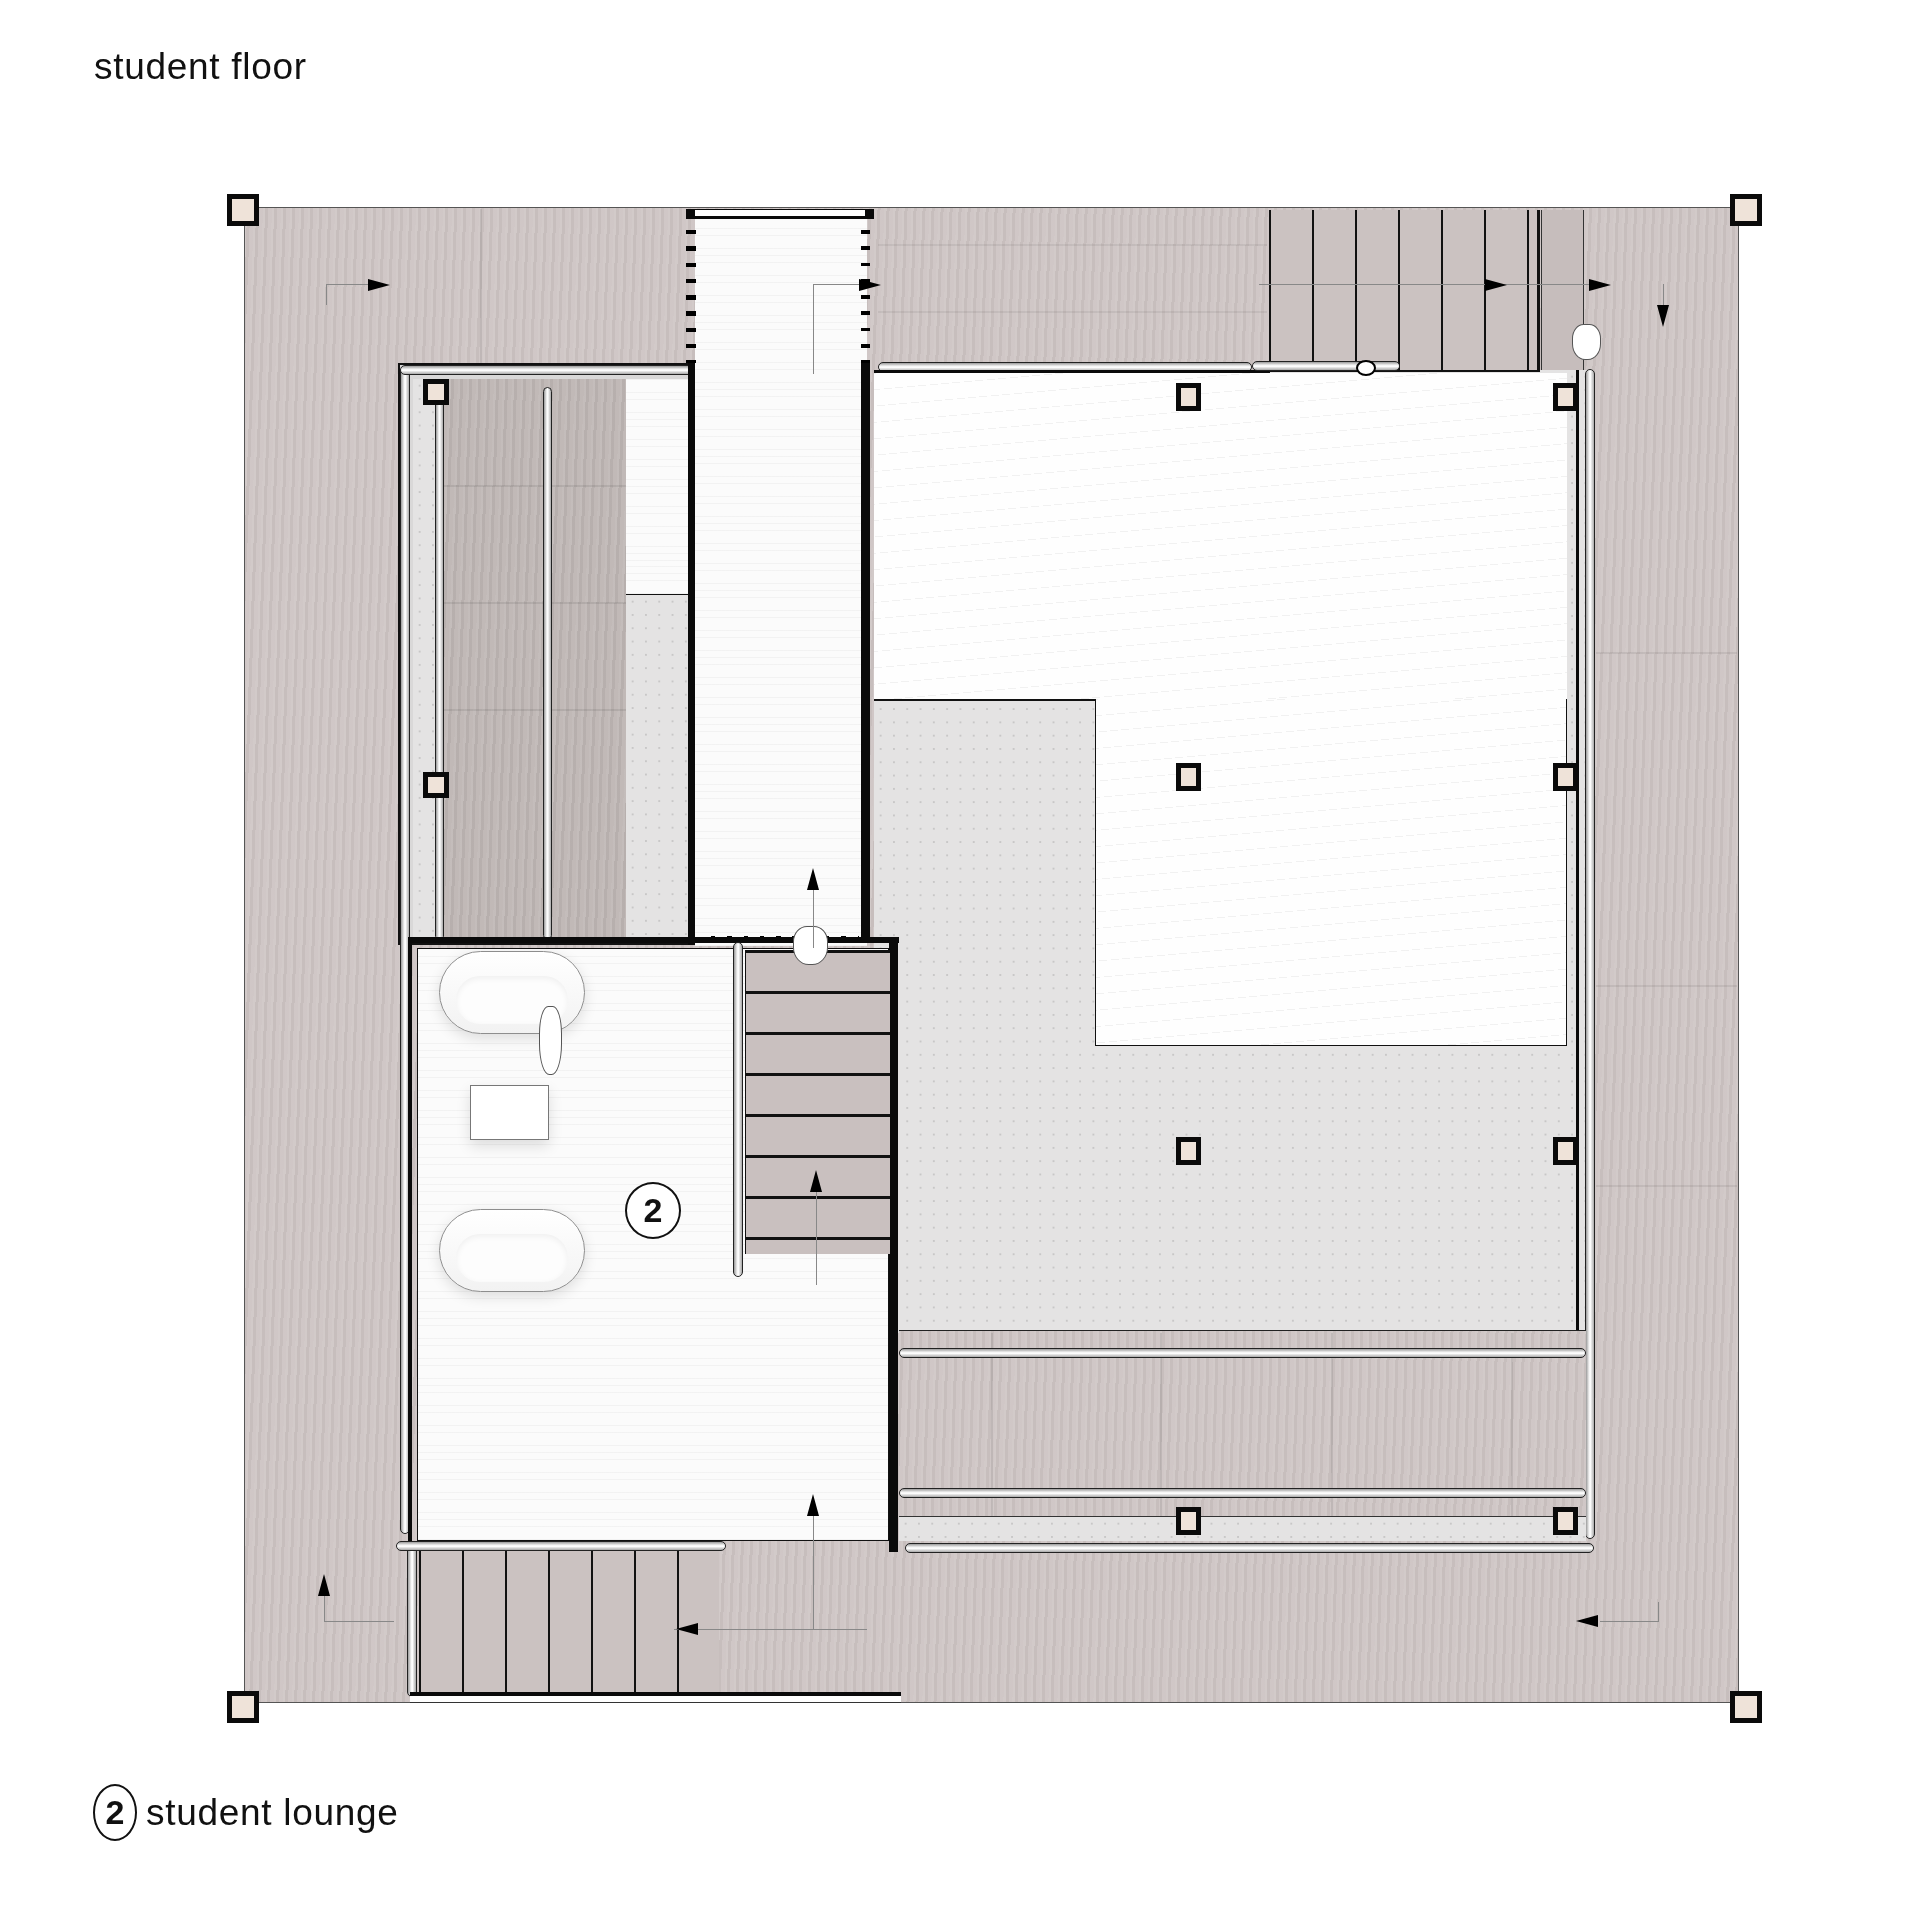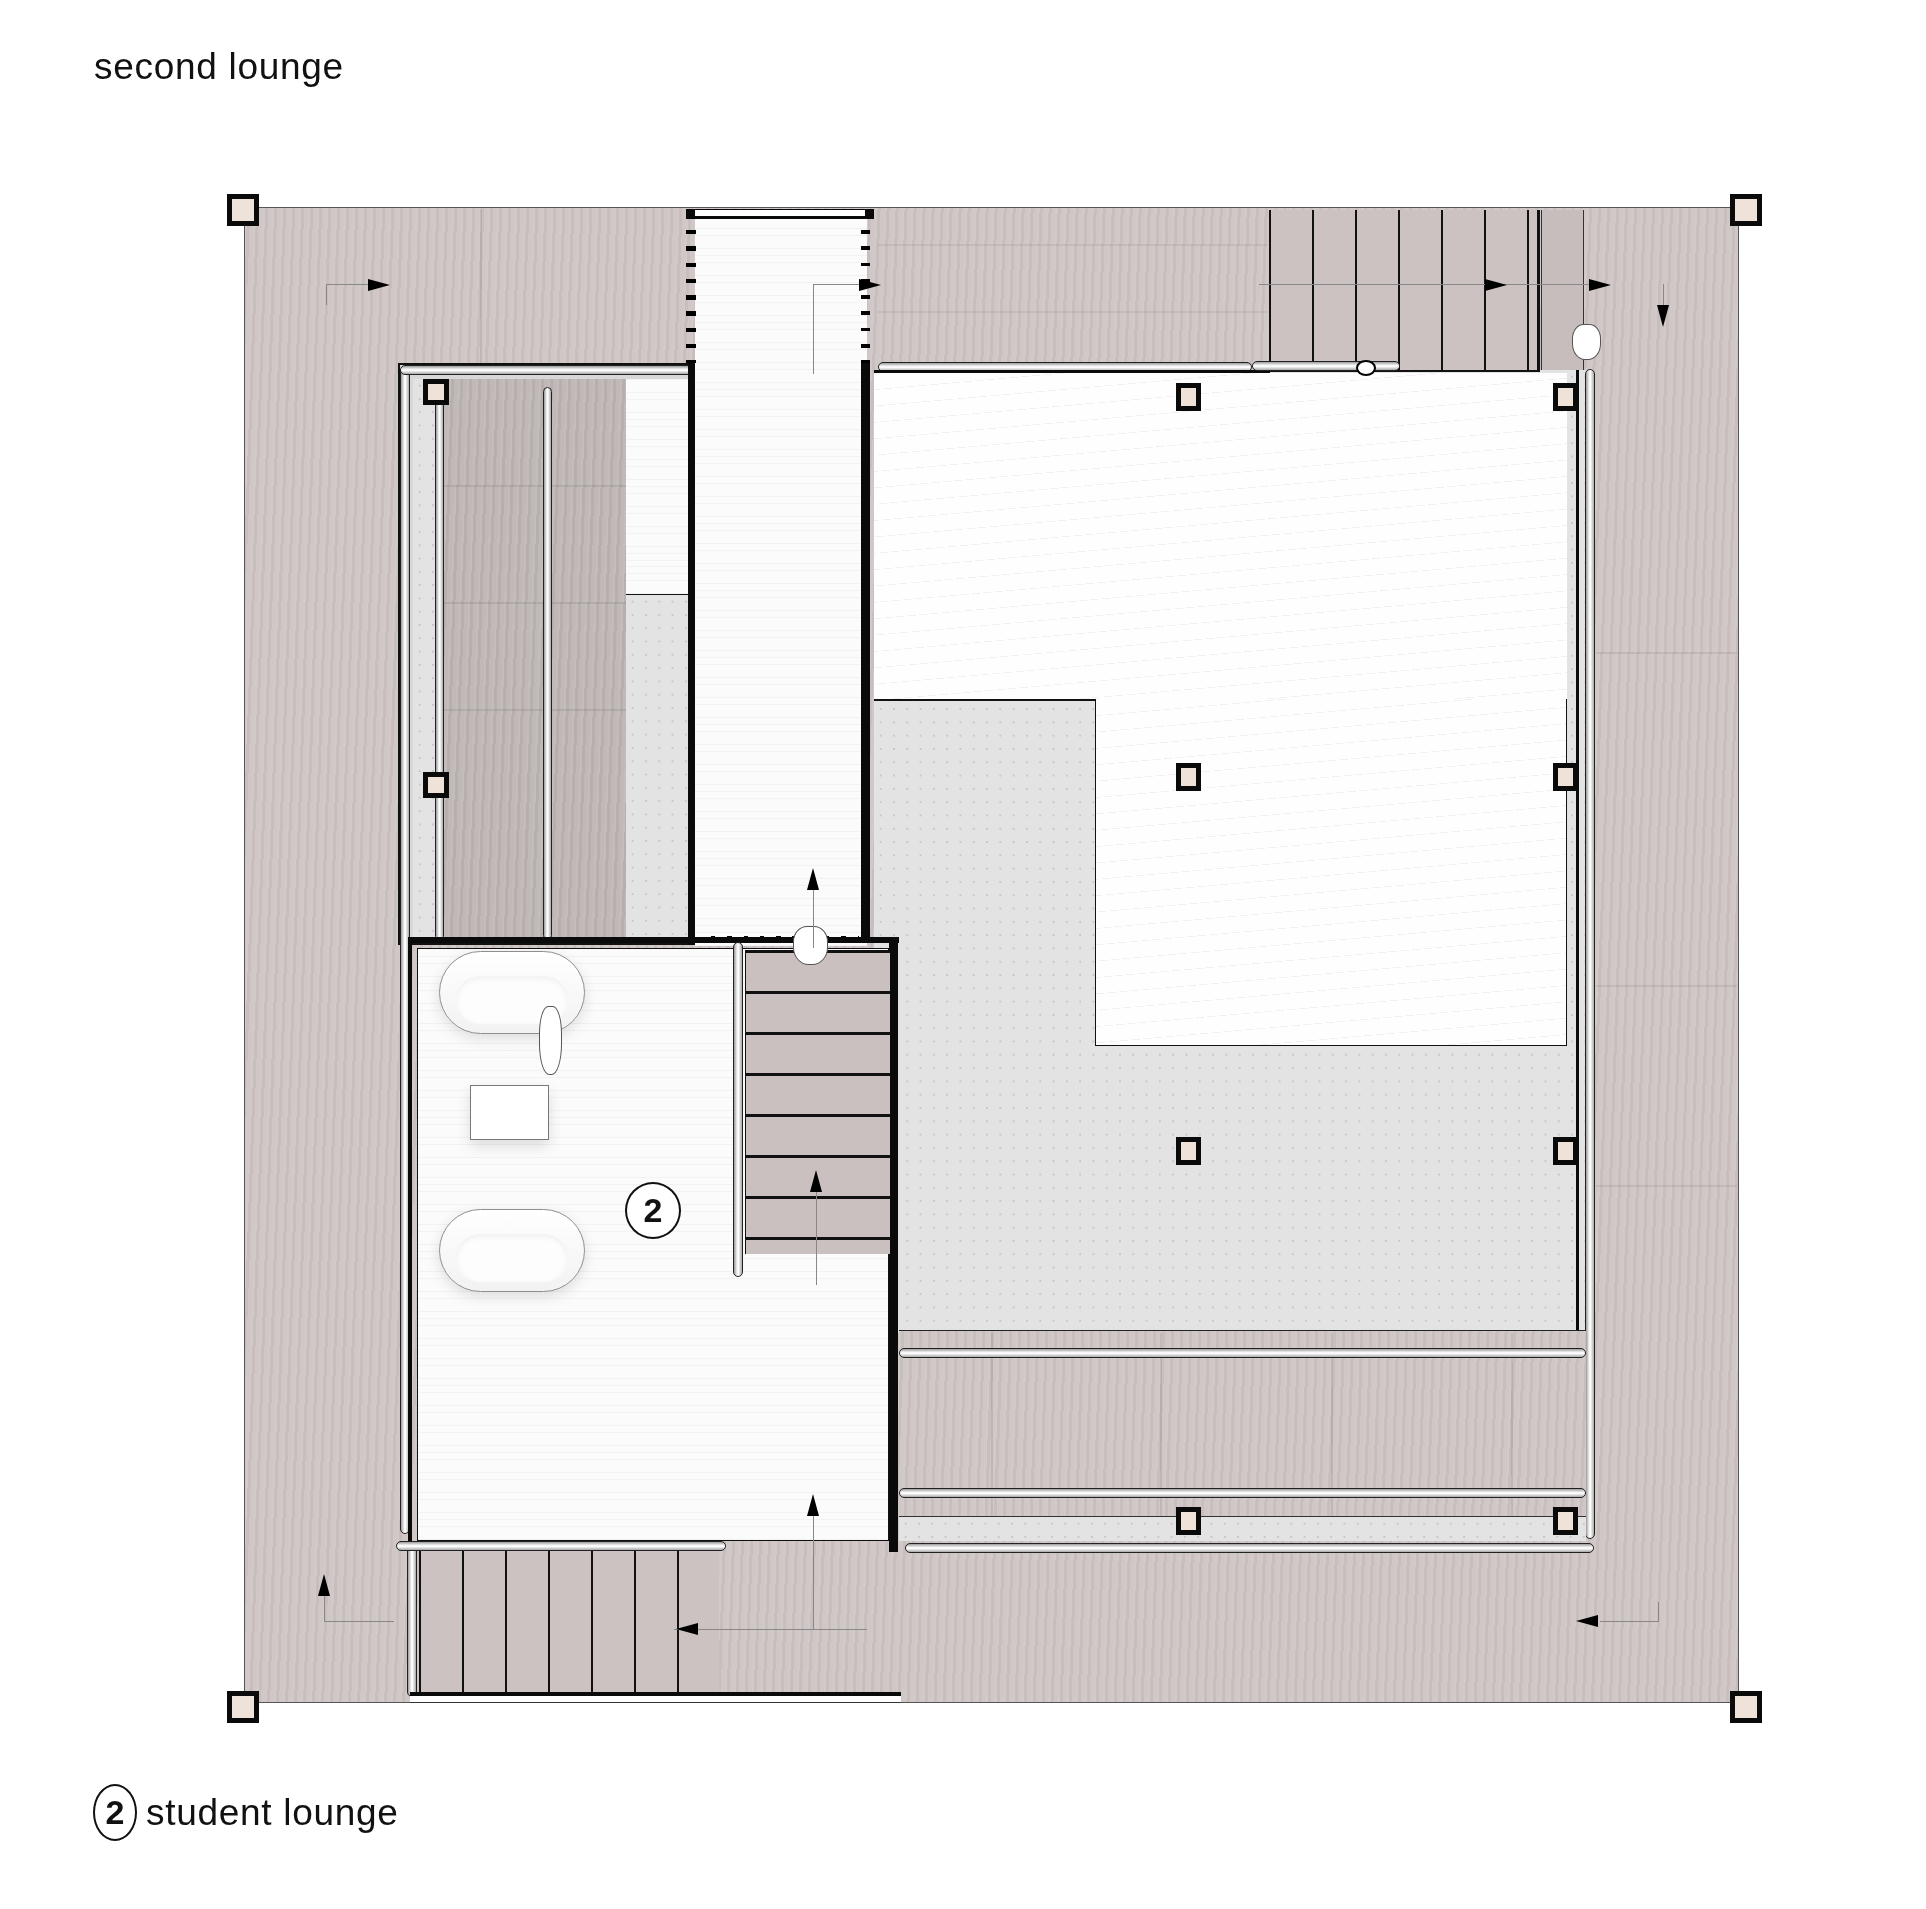--- a/index.html
+++ b/index.html
@@ -33,21 +33,21 @@
   .tri-r{width:0;height:0;border-top:6.7px solid transparent;border-bottom:6.7px solid transparent;border-left:22px solid #000;}
   .tri-l{width:0;height:0;border-top:6.7px solid transparent;border-bottom:6.7px solid transparent;border-right:22px solid #000;}
   .tri-u{width:0;height:0;border-left:6.7px solid transparent;border-right:6.7px solid transparent;border-bottom:22px solid #000;}
   .tri-d{width:0;height:0;border-left:6.7px solid transparent;border-right:6.7px solid transparent;border-top:22px solid #000;}
   .tag{width:52px;height:53px;border:2.2px solid #111;border-radius:50%;background:#fff;display:flex;align-items:center;justify-content:center;font-size:34px;font-weight:bold;color:#111;}
   .person{background:#fff;border:1.5px solid #555;border-radius:40% 40% 45% 45%;}
 </style>
 </head>
 <body>
 
-<div class="abs title">second lounge</div>
+<div class="abs title">student floor</div>
 
 <div class="abs" style="left:0;top:0;width:1926px;height:1910px;">
 
   <div class="abs plate wood"></div>
 
   <div class="abs" style="left:480px;top:209px;width:1.5px;height:156px;background:rgba(0,0,0,0.08);"></div>
   <div class="abs" style="left:878px;top:244px;width:389px;height:1.5px;background:rgba(0,0,0,0.06);"></div>
   <div class="abs" style="left:878px;top:311px;width:389px;height:1.5px;background:rgba(0,0,0,0.06);"></div>
   <div class="abs" style="left:1596px;top:652px;width:141px;height:2.2px;background:rgba(0,0,0,0.07);"></div>
   <div class="abs" style="left:1596px;top:985px;width:141px;height:2.2px;background:rgba(0,0,0,0.07);"></div>

